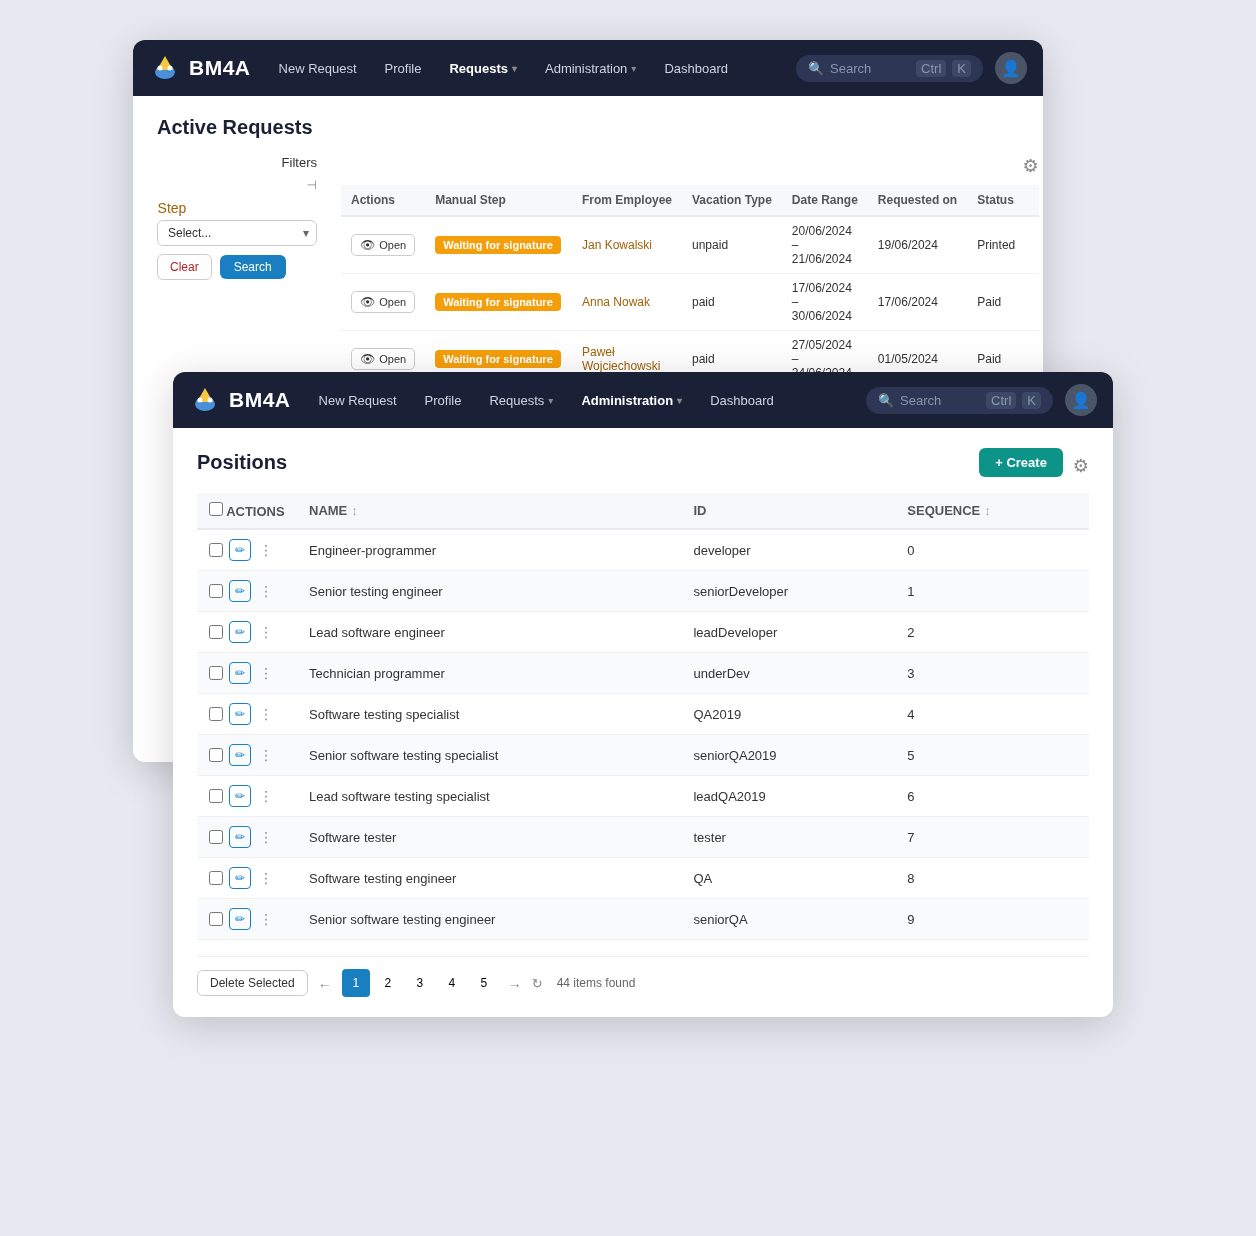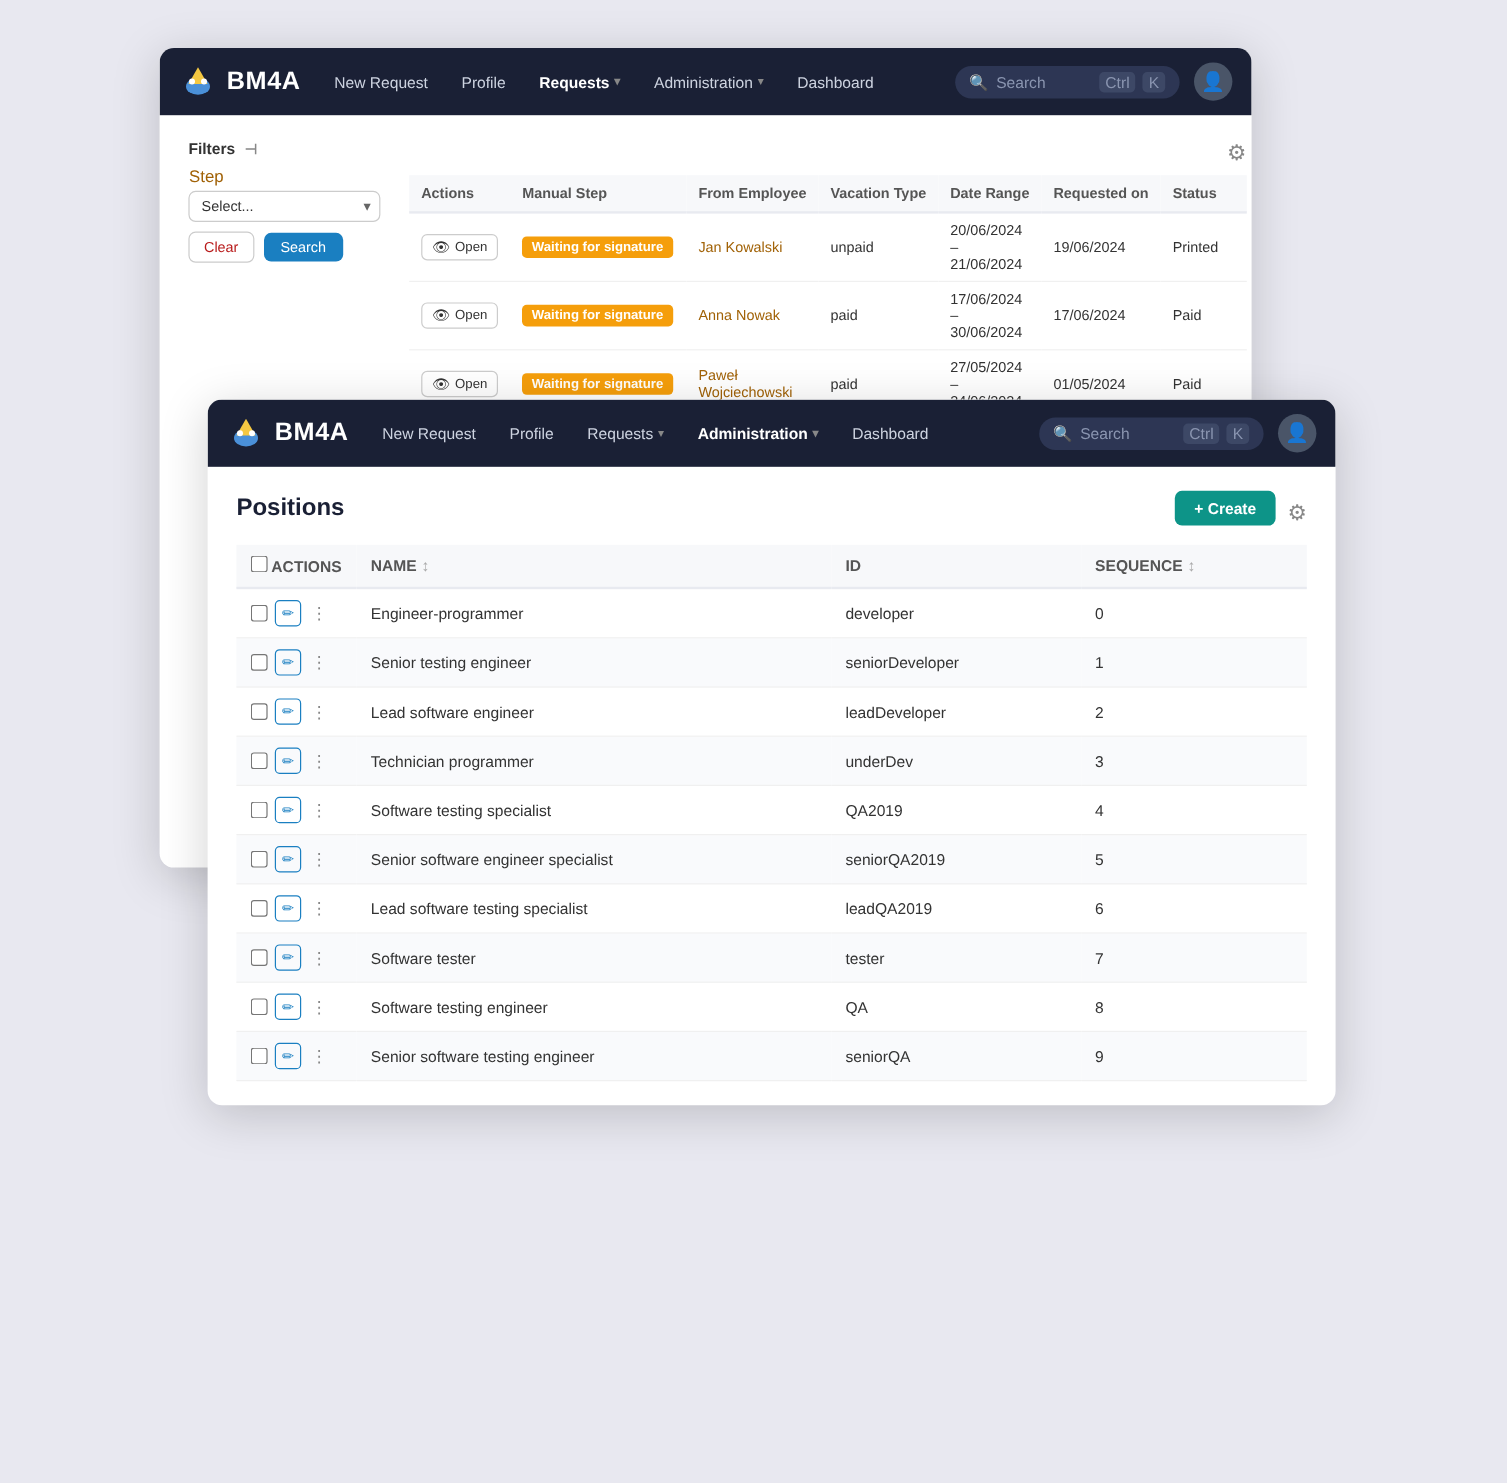--- a/index.html
+++ b/index.html
@@ -104,22 +104,23 @@
     .page-title {
       font-size: 20px;
       font-weight: 700;
       color: #1a2035;
       margin-bottom: 16px;
     }
     .filters-header {
       display: flex;
       align-items: flex-end;
       gap: 8px;
-      font-weight: 700;
+      font-weight: 400;
       color: #333;
+      flex-direction: column;
     }
     .filter-row {
       display: flex;
       align-items: center;
       gap: 8px;
     }
     .filter-label {
       font-size: 14px;
       color: #a16207;
       min-width: 30px;
@@ -405,20 +406,21 @@
       <div class="search-box">
         <span style="color:#8a95b0; font-size:13px;">🔍</span>
         <input type="text" placeholder="Search" style="">
         <span class="kbd-badge">Ctrl</span>
         <span class="kbd-badge">K</span>
       </div>
       <div class="user-avatar">👤</div>
     </nav>
 
     <div class="page-content">
+      <h1 class="page-title">Active Requests</h1>
 
       <div style="display:flex; align-items:flex-start; gap:24px; margin-bottom:12px;">
         <div>
           <div class="filters-header">
             <span>Filters</span>
             <span style="color:#888; font-size:12px;">⊣</span>
           </div>
           <div style="margin-top:8px;">
             <div class="filter-row">
               <span class="filter-label">Step</span>
@@ -681,21 +683,21 @@
     <td>4</td>
   </tr>
             <tr>
     <td>
       <div class="row-actions">
         <input type="checkbox" class="action-checkbox" style="">
         <span class="action-edit">✏</span>
         <span class="action-more">⋮</span>
       </div>
     </td>
-    <td>Senior software engineer specialist</td>
+    <td>Senior software testing specialist</td>
     <td>seniorQA2019</td>
     <td>5</td>
   </tr>
             <tr>
     <td>
       <div class="row-actions">
         <input type="checkbox" class="action-checkbox" style="">
         <span class="action-edit">✏</span>
         <span class="action-more">⋮</span>
       </div>
@@ -736,16 +738,30 @@
         <span class="action-more">⋮</span>
       </div>
     </td>
     <td>Senior software testing engineer</td>
     <td>seniorQA</td>
     <td>9</td>
   </tr>
           </tbody>
       </table>
 
+      <div class="pagination">
+        <button class="btn-delete-selected">Delete Selected</button>
+        <span class="page-nav-arrow">←</span>
+        <div id="page-numbers" style="display:flex;gap:4px;">
+            <span class="page-nav active">1</span>
+            <span class="page-nav">2</span>
+            <span class="page-nav">3</span>
+            <span class="page-nav">4</span>
+            <span class="page-nav">5</span>
+          </div>
+        <span class="page-nav-arrow">→</span>
+        <span style="color:#888; cursor:pointer;">↻</span>
+        <span class="items-count">44 items found</span>
+      </div>
     </div>
   </div>
 
 </div>
 
 </body></html>

